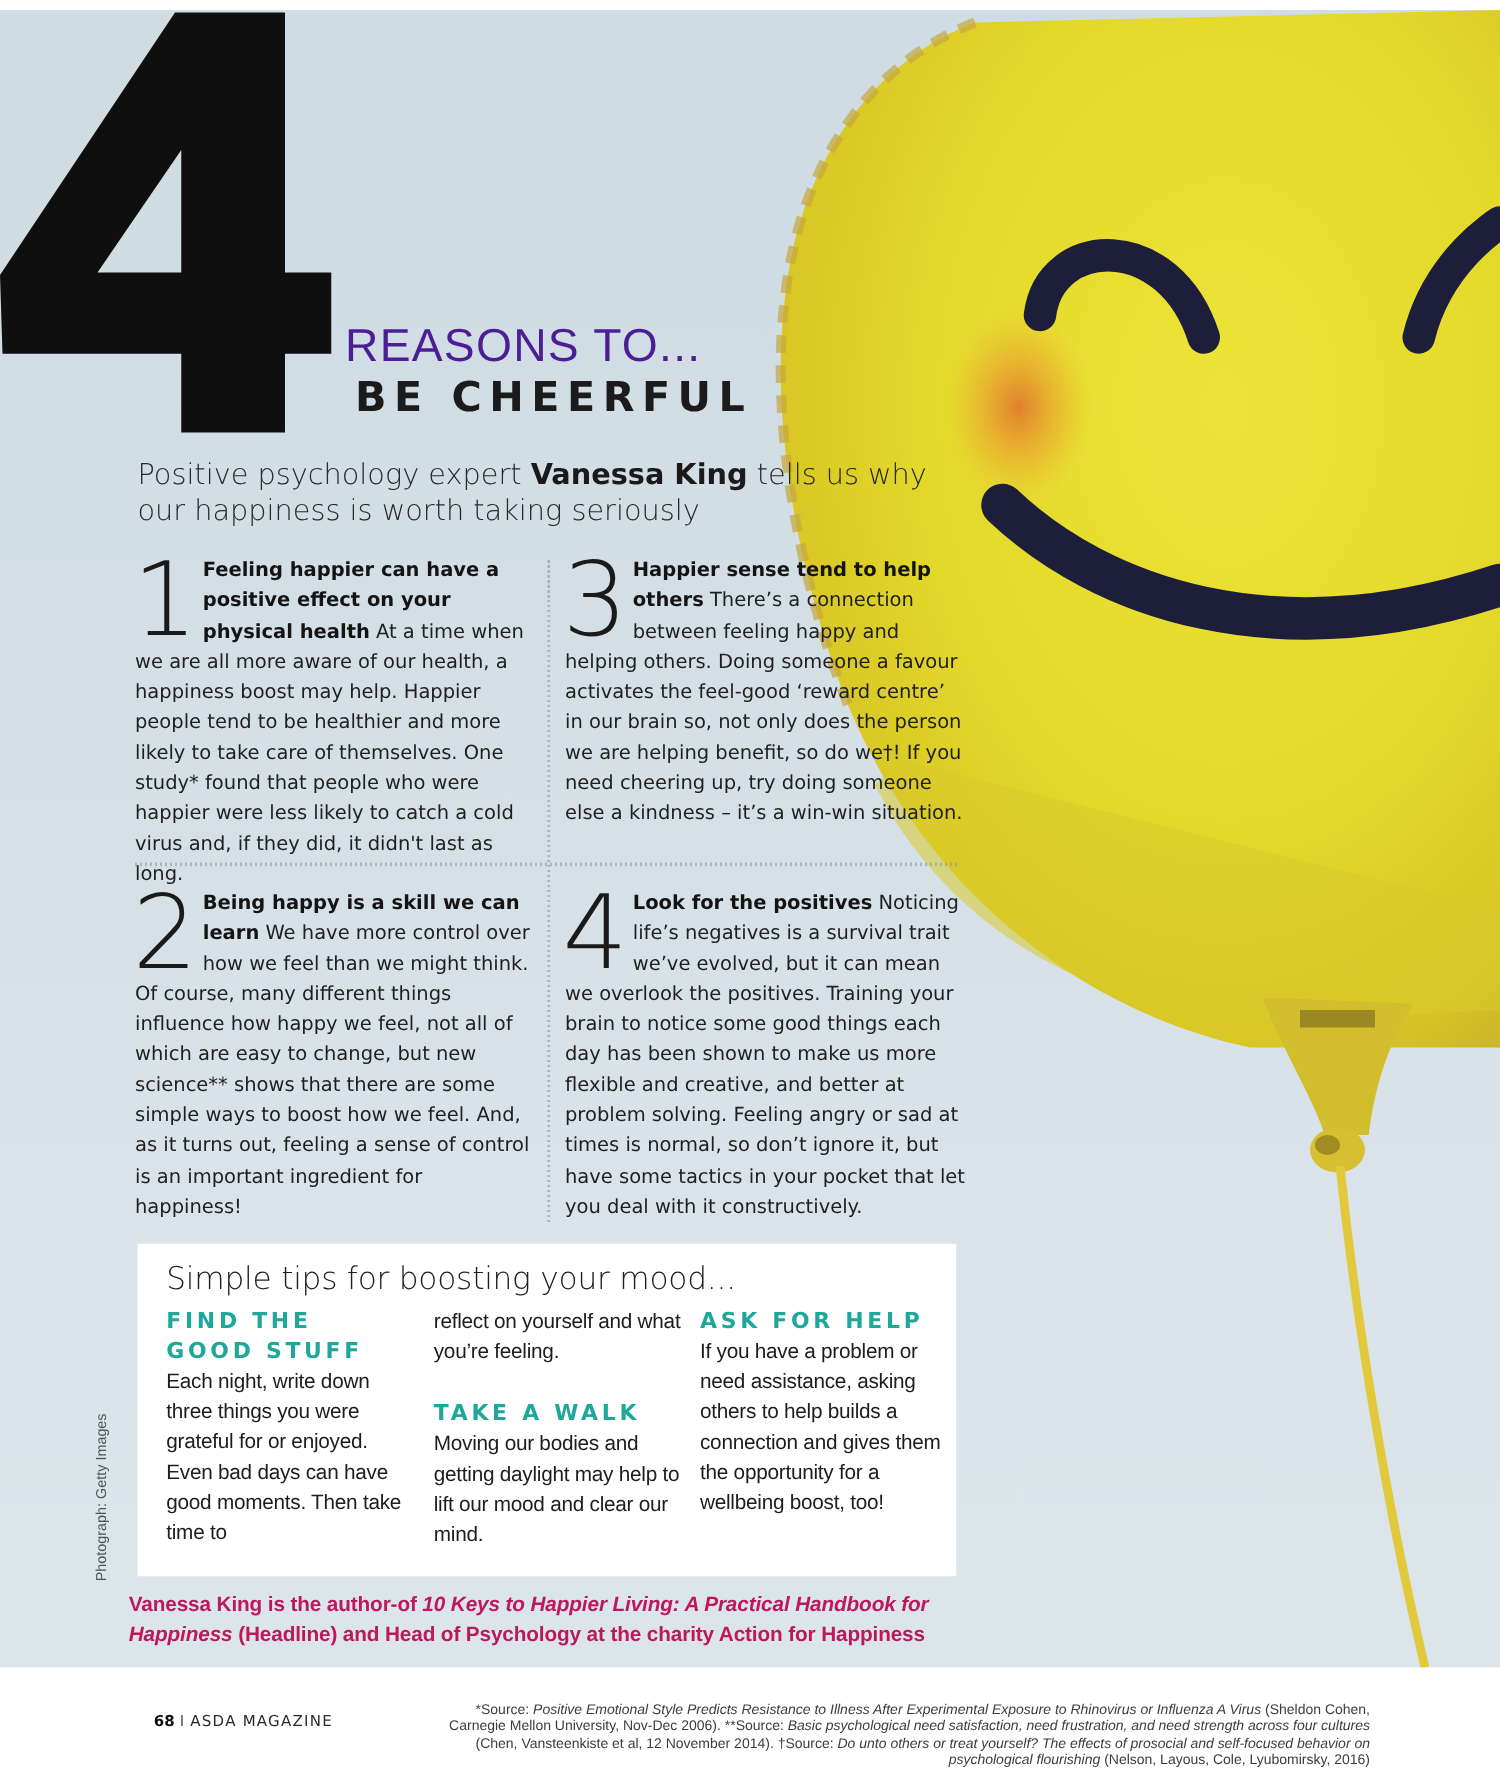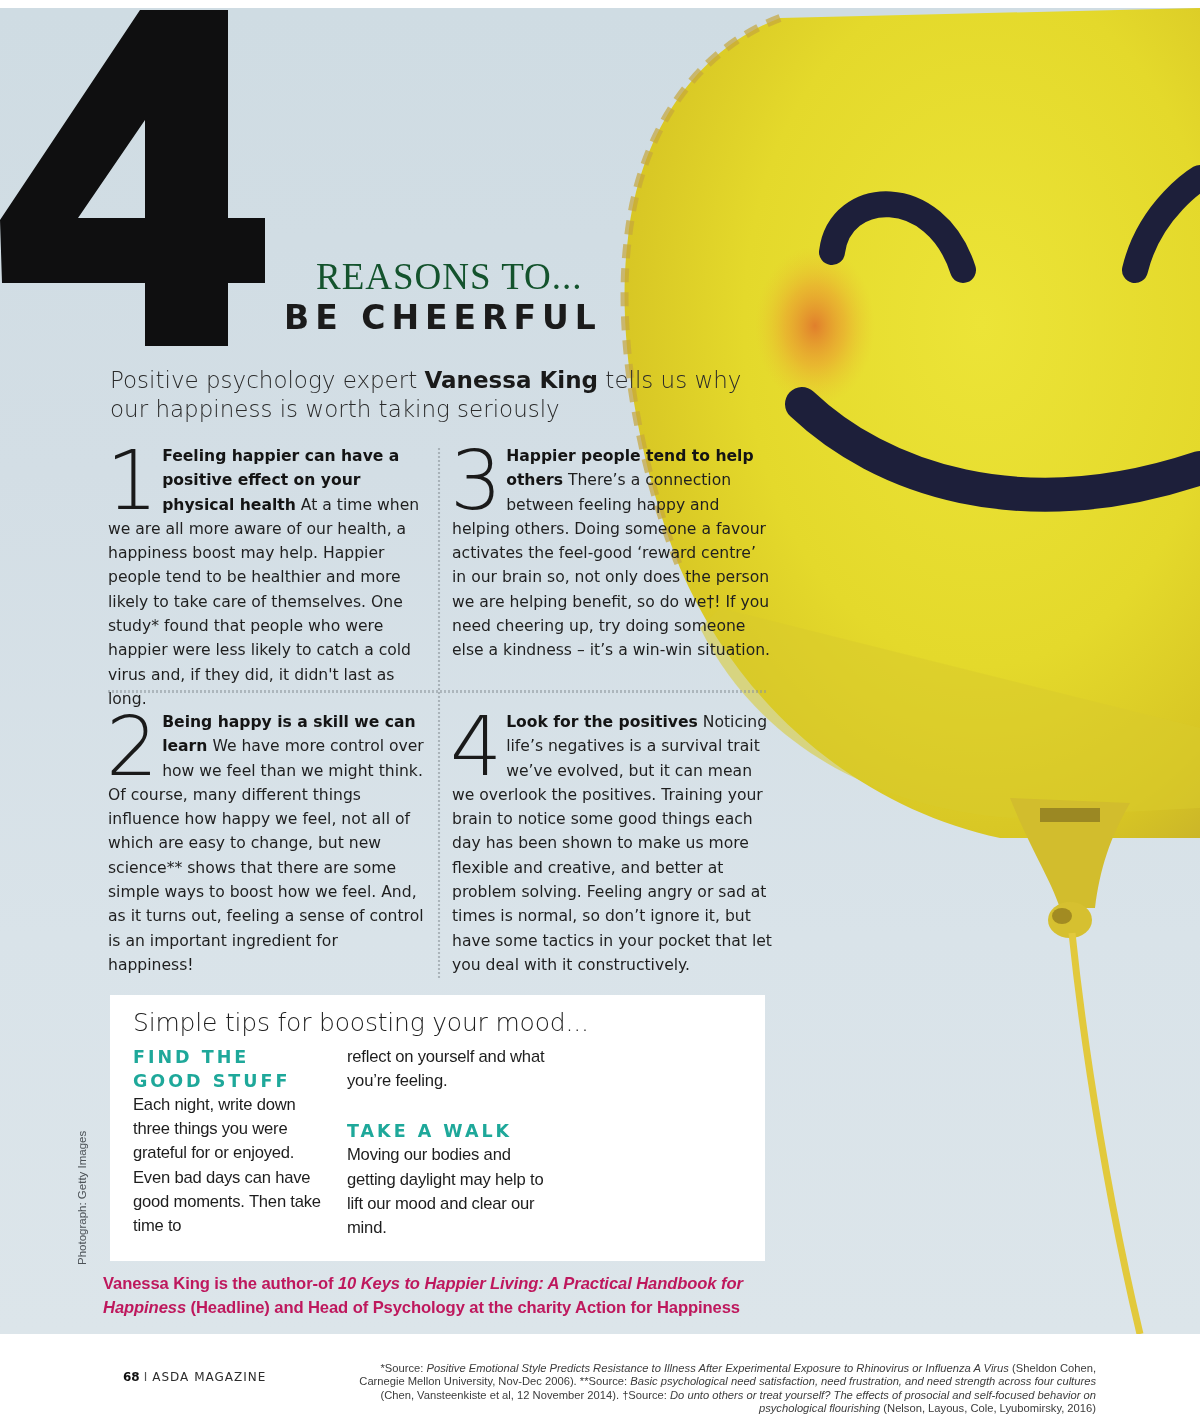--- a/index.html
+++ b/index.html
@@ -14,22 +14,22 @@
   .balloon-svg { position: absolute; left: 0; top: 0; width: 1200px; height: 1326px; }
 
   .big-four {
     position: absolute; left: 0; top: 8px; width: 270px; height: 340px;
   }
 
   .headline {
     position: absolute; left: 276px; top: 256px;
   }
   .headline .line1 {
-    font-family: Liberation Serif, serif; font-weight: 200;
-    font-size: 37px; letter-spacing: 1px; color: #14532d; line-height: 42px; margin-left: 40px;
+    font-family: Liberation Sans, sans-serif; font-weight: 200;
+    font-size: 37px; letter-spacing: 1px; color: #4c1d95; line-height: 42px;
   }
   .headline .line2 {
     font-family: "DejaVu Sans", sans-serif; font-weight: 700;
     font-size: 33px; letter-spacing: 6px; color: #1b1b1b; line-height: 40px; margin-left: 8px;
   }
 
   .standfirst {
     position: absolute; left: 110px; top: 366px; width: 640px;
     font-family: "DejaVu Sans", sans-serif; font-size: 23px; line-height: 29px;
     color: #2a2a2a; font-weight: 300;
@@ -178,21 +178,21 @@
 <div class="reasons">
   <div class="divider-v"></div>
   <div class="divider-h"></div>
 
   <div class="reason r1">
     <span class="num">1</span>
     <b>Feeling happier can have a positive effect on your physical health</b><span> At a time when we are all more aware of our health, a happiness boost may help. Happier people tend to be healthier and more likely to take care of themselves. One study* found that people who were happier were less likely to catch a cold virus and, if they did, it didn't last as long.</span>
   </div>
   <div class="reason r3">
     <span class="num">3</span>
-    <b>Happier people tend to help others</b><span> There’s a connection between feeling happy and helping others. Doing someone a favour activates the feel-good ‘reward centre’ in our brain so, not only does the person we are helping benefit, so do we†! If you need cheering up, try doing someone else a kindness – it’s a win-win situation.</span>
+    <b>Happier sense tend to help others</b><span> There’s a connection between feeling happy and helping others. Doing someone a favour activates the feel-good ‘reward centre’ in our brain so, not only does the person we are helping benefit, so do we†! If you need cheering up, try doing someone else a kindness – it’s a win-win situation.</span>
   </div>
   <div class="reason r2">
     <span class="num">2</span>
     <b>Being happy is a skill we can learn</b><span> We have more control over how we feel than we might think. Of course, many different things influence how happy we feel, not all of which are easy to change, but new science** shows that there are some simple ways to boost how we feel. And, as it turns out, feeling a sense of control is an important ingredient for happiness!</span>
   </div>
   <div class="reason r4">
     <span class="num">4</span>
     <b>Look for the positives</b><span> Noticing life’s negatives is a survival trait we’ve evolved, but it can mean we overlook the positives. Training your brain to notice some good things each day has been shown to make us more flexible and creative, and better at problem solving. Feeling angry or sad at times is normal, so don’t ignore it, but have some tactics in your pocket that let you deal with it constructively.</span>
   </div>
 </div>
@@ -204,20 +204,24 @@
       <div>reflect on yourself and what you’re feeling.</div>
       <div class="tip-gap"></div>
       <div class="tip-head">TAKE A WALK</div>
       <div>Moving our bodies and getting daylight may help to lift our mood and clear our mind.</div>
     </div>
     <div class="tip-col c1">
       <div class="tip-head">FIND THE</div>
       <div class="tip-head">GOOD STUFF</div>
       <div>Each night, write down three things you were grateful for or enjoyed. Even bad days can have good moments. Then take time to</div>
     </div>
+    <div class="tip-col c3">
+      <div class="tip-head">ASK FOR HELP</div>
+      <div>If you have a problem or need assistance, asking others to help builds a connection and gives them the opportunity for a wellbeing boost, too!</div>
+    </div>
   </div>
 </div>
 
 <div class="credit">
   <span>Photograph: Getty Images</span>
 </div>
 
 <div class="author-note">
   <span>Vanessa King is the author-of </span><i>10 Keys to Happier Living: A Practical Handbook for Happiness</i><span> (Headline) and Head of Psychology at the charity Action for Happiness</span>
 </div>

